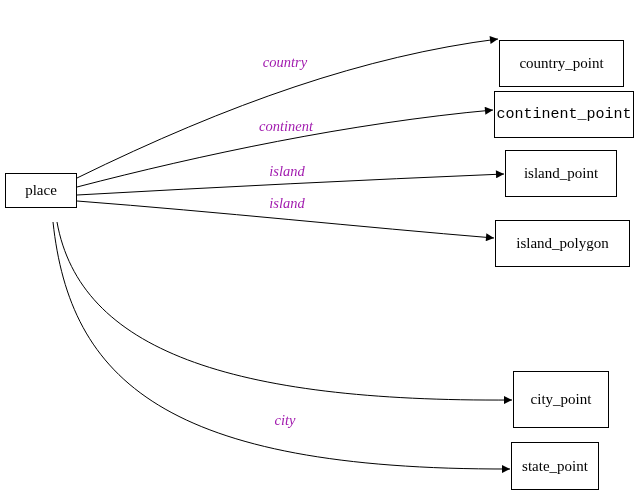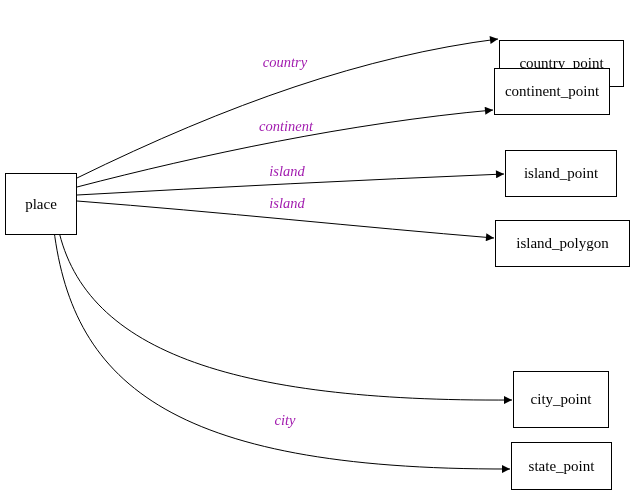--- a/index.html
+++ b/index.html
@@ -32,27 +32,27 @@
     box-sizing: border-box;
     border: 1px solid #000000;
     background: #ffffff;
     color: #000000;
     display: flex;
     align-items: center;
     justify-content: center;
     font-size: 15px;
     white-space: nowrap;
   }
-  .node-place          { left: 5px;   top: 173px; width: 72px;  height: 62px; }
+  .node-place          { left: 5px;   top: 173px; width: 72px;  height: 35px; }
   .node-country-point  { left: 499px; top: 5px;   width: 125px; height: 47px; margin-top: 35px; }
-  .node-continent-point{ left: 494px; top: 68px;  width: 116px; height: 47px; }
+  .node-continent-point{ left: 494px; top: 91px;  width: 140px; height: 47px; font-family: Liberation Mono, monospace; }
   .node-island-point   { left: 505px; top: 150px; width: 112px; height: 47px; }
   .node-island-polygon { left: 495px; top: 220px; width: 135px; height: 47px; }
   .node-city-point     { left: 513px; top: 371px; width: 96px;  height: 57px; }
-  .node-state-point    { left: 511px; top: 442px; width: 101px; height: 48px; }
+  .node-state-point    { left: 511px; top: 442px; width: 88px; height: 48px; }
   .edge-label {
     position: absolute;
     transform: translate(-50%, -50%);
     color: #a21caf;
     font-size: 14.5px;
     white-space: pre-line;
     text-align: right;
     line-height: 19.5px;
     pointer-events: none;
     font-style: italic;

